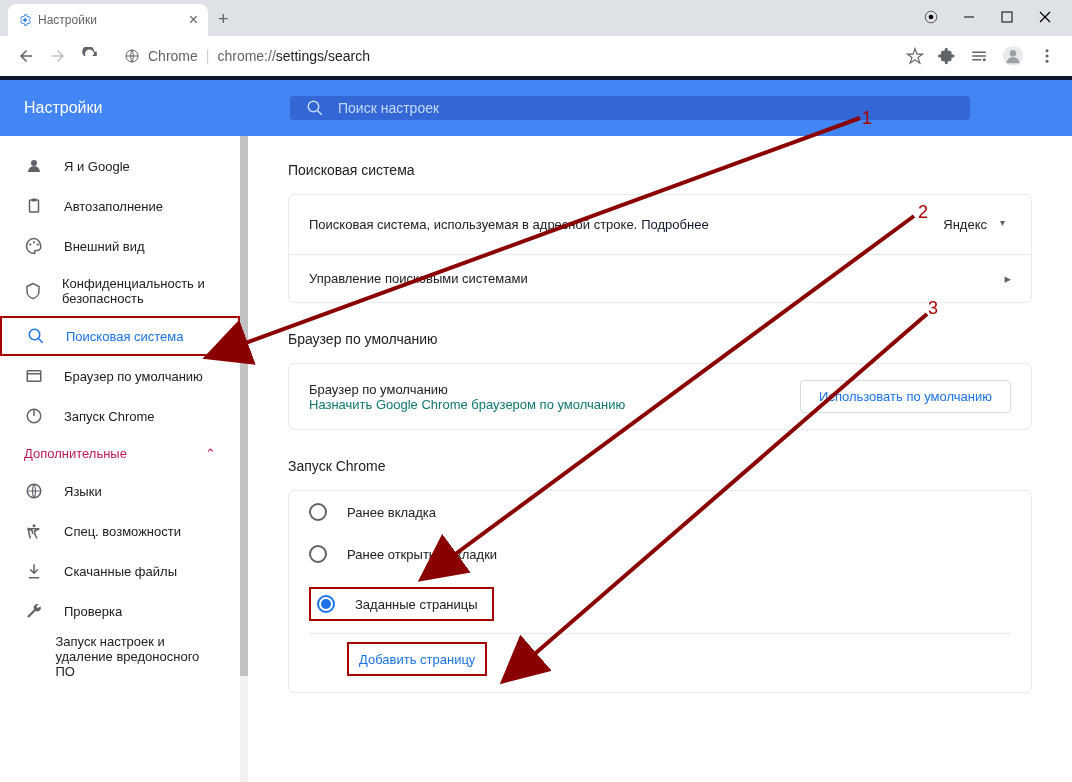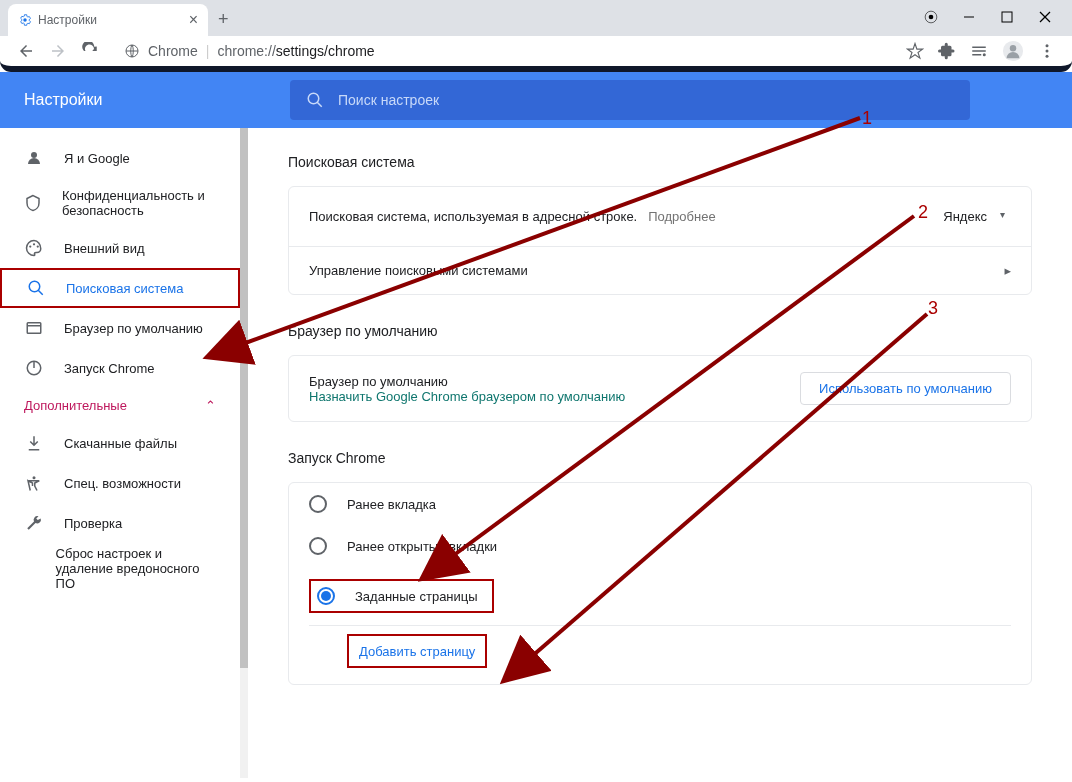--- a/index.html
+++ b/index.html
@@ -7,33 +7,33 @@
 
 
 .titlebar { height: 36px; background: #dee1e6; display: flex; align-items: flex-end; }
 .tab { background: #fff; height: 32px; border-radius: 8px 8px 0 0; margin-left: 8px; display: flex; align-items: center; padding: 0 10px; min-width: 200px; font-size: 12px; color: #5f6368; }
 .tab svg { margin-right: 6px; }
 .tab-close { margin-left: auto; font-size: 16px; color: #5f6368; cursor: pointer; }
 .new-tab { margin-left: 10px; font-size: 18px; color: #5f6368; padding-bottom: 6px; }
 .window-controls { margin-left: auto; display: flex; gap: 20px; padding: 0 18px 10px 0; font-size: 14px; color: #000; align-items: center; }
 .wc-item { width: 18px; height: 18px; display: flex; align-items: center; justify-content: center; }
 
-.addrbar { height: 36px; background: #fff; display: flex; align-items: center; padding: 0 10px; border-bottom: 6px solid #0f172a; border-radius: 11px; }
+.addrbar { height: 44px; background: #fff; display: flex; align-items: center; padding: 0 10px; border-bottom: 4px solid #0f172a; }
 .nav-btn { width: 28px; height: 28px; display: flex; align-items: center; justify-content: center; color: #5f6368; border-radius: 50%; margin: 0 2px; }
 .nav-btn.disabled { color: #bdc1c6; }
 .url-box { flex: 1; margin: 0 8px; display: flex; align-items: center; font-size: 14px; color: #5f6368; padding: 0 10px; }
 .url-box .globe { margin-right: 8px; }
 .url-box .sep { margin: 0 8px; color: #cdcdcd; }
 .url-black { color: #202124; }
 .addr-icons { display: flex; gap: 14px; align-items: center; color: #5f6368; padding-right: 6px; }
 
 
 .app-header { height: 56px; background: #4285f4; display: flex; align-items: center; padding: 0 24px; }
 .app-title { color: #fff; font-size: 16px; font-weight: 500; width: 256px; }
-.search-box { flex: 1; max-width: 680px; margin-left: 10px; background: #3367d6; height: 40px; border-radius: 4px; display: flex; align-items: center; padding: 0 16px; color: #c8d9f9; font-size: 14px; }
+.search-box { flex: 1; max-width: 680px; margin-left: 10px; background: #3367d6; height: 24px; border-radius: 4px; display: flex; align-items: center; padding: 0 16px; color: #c8d9f9; font-size: 14px; }
 .search-box svg { margin-right: 14px; }
 
 
 .content { display: flex; height: calc(782px - 36px - 40px - 56px); }
 .sidebar-wrap { width: 248px; position: relative; }
 .sidebar { width: 240px; overflow-y: auto; height: 100%; padding-top: 10px; }
 .scrollbar { position: absolute; right: 0; top: 0; width: 8px; height: 100%; background: #f1f1f1; }
 .scroll-thumb { width: 8px; background: #c1c1c1; position: absolute; top: 0; height: 540px; }
 .sidebar-item { display: flex; align-items: center; height: 40px; padding: 0 24px; font-size: 13px; color: #202124; cursor: pointer; }
 .sidebar-item.active { color: #1a73e8; }
@@ -42,21 +42,21 @@
 .sidebar-item.active .icon { color: #1a73e8; }
 .sidebar-item.two-line { height: 50px; }
 .adv-header { display: flex; align-items: center; padding: 10px 24px; font-size: 13px; color: #be185d; cursor: pointer; }
 .adv-header .chev { margin-left: auto; }
 
 .main { flex: 1; padding: 20px 40px; overflow-y: auto; }
 .section-title { font-size: 14px; color: #202124; margin: 6px 0 16px 0; }
 .card { background: #fff; border: 1px solid #e8eaed; border-radius: 6px; margin-bottom: 28px; }
 .card-row { padding: 16px 20px; display: flex; align-items: center; font-size: 13px; color: #202124; border-bottom: 1px solid #e8eaed; }
 .card-row:last-child { border-bottom: none; }
-.card-row .link { color: #737373; margin-left: 11px; }
+.card-row .link { color: #0f172a; margin-left: 4px; }
 .card-row .spacer { flex: 1; }
 .select-box { border-radius: 4px; padding: 6px 24px 6px 12px; font-size: 13px; color: #202124; position: relative; }
 .select-box::after { content: '▾'; position: absolute; right: 6px; color: #5f6368; font-size: 10px; }
 .chevron-r { color: #5f6368; }
 .secondary { color: #0f766e; font-size: 13px; }
 .btn-outline { border: 1px solid #dadce0; color: #1a73e8; background: #fff; padding: 8px 18px; border-radius: 4px; font-size: 13px; cursor: pointer; }
 
 .radio-row { display: flex; align-items: center; padding: 12px 20px; font-size: 13px; color: #202124; }
 .radio-row .radio { width: 18px; height: 18px; border: 2px solid #5f6368; border-radius: 50%; margin-right: 20px; position: relative; }
 .radio-row.selected .radio { border-color: #1a73e8; }
@@ -132,21 +132,21 @@
   <div class="url-box">
     <span class="globe">
         <svg width="16" height="16" viewBox="0 0 24 24">
           <circle cx="12" cy="12" r="9" fill="none" stroke="#5f6368" stroke-width="1.5"></circle>
           <path d="M3 12h18M12 3c2.5 3 2.5 15 0 18M12 3c-2.5 3-2.5 15 0 18" fill="none" stroke="#5f6368" stroke-width="1.5"></path>
         </svg>
       </span>
     <span>Chrome</span>
     <span class="sep">|</span>
     <span>chrome://</span>
-      <span class="url-black">settings/chrome</span>
+      <span class="url-black">settings/search</span>
   </div>
   <div class="addr-icons">
     <span>
         <svg width="18" height="18" viewBox="0 0 24 24">
           <path d="M12 2l2.5 7.5H22l-6 4.5 2.5 7.5L12 17l-6.5 4.5L8 14 2 9.5h7.5z" fill="none" stroke="#5f6368" stroke-width="1.5"></path>
         </svg>
       </span>
     <span>
         <svg width="18" height="18" viewBox="0 0 24 24">
           <path d="M20 10h-2V7a2 2 0 00-2-2h-3V3a2 2 0 10-4 0v2H6a2 2 0 00-2 2v3H2a2 2 0 100 4h2v3a2 2 0 002 2h3v2a2 2 0 104 0v-2h3a2 2 0 002-2v-3h2a2 2 0 100-4z" fill="#5f6368"></path>
@@ -191,39 +191,48 @@
     <div class="sidebar">
       <div class="sidebar-item">
           <span class="icon">
             <svg width="18" height="18" viewBox="0 0 24 24">
               <circle cx="12" cy="8" r="4" fill="#5f6368"></circle>
               <path d="M4 20a8 8 0 0116 0z" fill="#5f6368"></path>
             </svg>
           </span>
           <span>Я и Google</span>
         </div>
-      <div class="sidebar-item two-line">
-          <span class="icon">
-            <svg width="18" height="18" viewBox="0 0 24 24">
-              <path d="M12 2L4 6v6c0 5 3.5 9 8 10 4.5-1 8-5 8-10V6z" fill="none" stroke="#5f6368" stroke-width="2"></path>
-            </svg>
-          </span>
-          <span>Конфиденциальность и безопасность</span>
+      <div class="sidebar-item">
+          <span class="icon">
+            <svg width="18" height="18" viewBox="0 0 24 24">
+              <rect x="6" y="4" width="12" height="16" rx="1" fill="none" stroke="#5f6368" stroke-width="2"></rect>
+              <rect x="9" y="2" width="6" height="4" rx="1" fill="#5f6368"></rect>
+            </svg>
+          </span>
+          <span>Автозаполнение</span>
         </div>
       <div class="sidebar-item">
           <span class="icon">
             <svg width="18" height="18" viewBox="0 0 24 24">
               <path d="M12 2a10 10 0 100 20c1 0 1-1 1-1 0-.5-.5-1-.5-1.5 0-1 1-1.5 2-1.5h1.5A5 5 0 0021 13c0-6-4-11-9-11z" fill="none" stroke="#5f6368" stroke-width="2"></path>
               <circle cx="7" cy="10" r="1.5" fill="#5f6368"></circle>
               <circle cx="12" cy="7" r="1.5" fill="#5f6368"></circle>
               <circle cx="17" cy="10" r="1.5" fill="#5f6368"></circle>
             </svg>
           </span>
           <span>Внешний вид</span>
         </div>
+      <div class="sidebar-item two-line">
+          <span class="icon">
+            <svg width="18" height="18" viewBox="0 0 24 24">
+              <path d="M12 2L4 6v6c0 5 3.5 9 8 10 4.5-1 8-5 8-10V6z" fill="none" stroke="#5f6368" stroke-width="2"></path>
+            </svg>
+          </span>
+          <span>Конфиденциальность и безопасность</span>
+        </div>
       <div class="sidebar-item active highlight">
           <span class="icon">
             <svg width="18" height="18" viewBox="0 0 24 24">
               <circle cx="10" cy="10" r="7" fill="none" stroke="#1a73e8" stroke-width="2"></circle>
               <line x1="15" y1="15" x2="21" y2="21" stroke="#1a73e8" stroke-width="2"></line>
             </svg>
           </span>
           <span>Поисковая система</span>
         </div>
       <div class="sidebar-item">
@@ -246,45 +255,54 @@
         </div>
 
       <div class="adv-header">
           <span>Дополнительные</span>
           <span class="chev">⌃</span>
         </div>
 
       <div class="sidebar-item">
           <span class="icon">
             <svg width="18" height="18" viewBox="0 0 24 24">
-              <path d="M12 3v12m-5-5l5 5 5-5M5 21h14" fill="none" stroke="#5f6368" stroke-width="2"></path>
-            </svg>
-          </span>
-          <span>Скачанные файлы</span>
+              <circle cx="12" cy="12" r="9" fill="none" stroke="#5f6368" stroke-width="2"></circle>
+              <path d="M3 12h18M12 3c2.5 3 2.5 15 0 18M12 3c-2.5 3-2.5 15 0 18" fill="none" stroke="#5f6368" stroke-width="1.5"></path>
+            </svg>
+          </span>
+          <span>Языки</span>
         </div>
       <div class="sidebar-item">
           <span class="icon">
             <svg width="18" height="18" viewBox="0 0 24 24">
               <circle cx="12" cy="5" r="2" fill="#5f6368"></circle>
               <path d="M5 9h14l-6 3v4l3 6m-6-6v-4l-6-3 3 13" fill="none" stroke="#5f6368" stroke-width="2"></path>
             </svg>
           </span>
           <span>Спец. возможности</span>
         </div>
       <div class="sidebar-item">
           <span class="icon">
             <svg width="18" height="18" viewBox="0 0 24 24">
+              <path d="M12 3v12m-5-5l5 5 5-5M5 21h14" fill="none" stroke="#5f6368" stroke-width="2"></path>
+            </svg>
+          </span>
+          <span>Скачанные файлы</span>
+        </div>
+      <div class="sidebar-item">
+          <span class="icon">
+            <svg width="18" height="18" viewBox="0 0 24 24">
               <path d="M21 6a5 5 0 01-7 6L5 21l-2-2 9-9a5 5 0 016-7l-3 3 2 2z" fill="#5f6368"></path>
             </svg>
           </span>
           <span>Проверка</span>
         </div>
       <div class="sidebar-item two-line">
           <span class="icon"></span>
-          <span>Сброс настроек и удаление вредоносного ПО</span>
+          <span>Запуск настроек и удаление вредоносного ПО</span>
         </div>
     </div>
     <div class="scrollbar">
         <div class="scroll-thumb"></div>
       </div>
   </div>
 
   <div class="main">
     <div class="section-title">Поисковая система</div>
     <div class="card">

